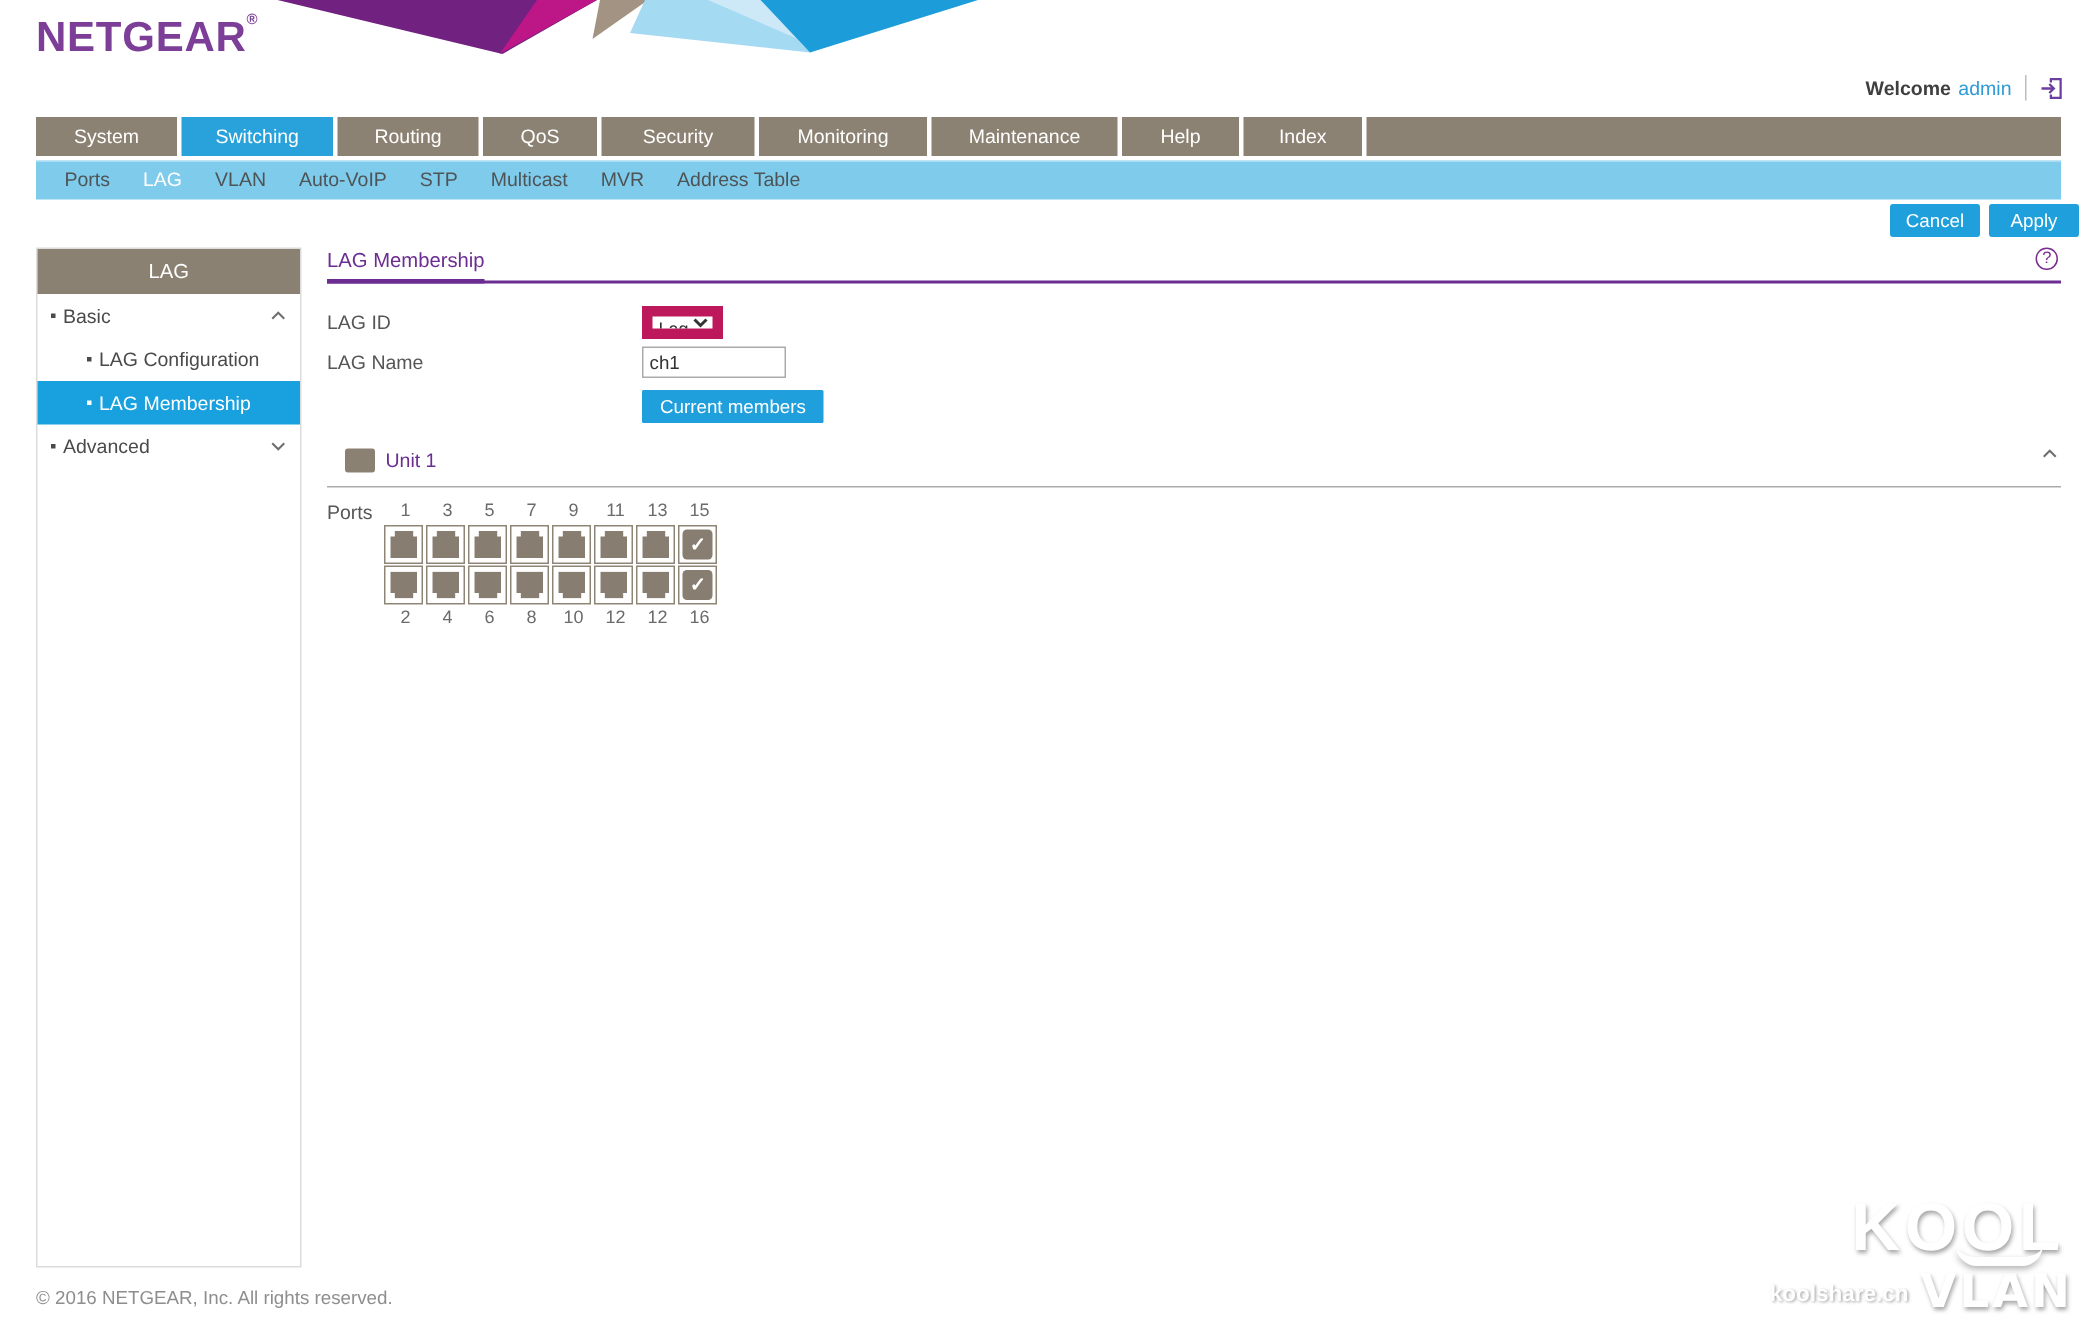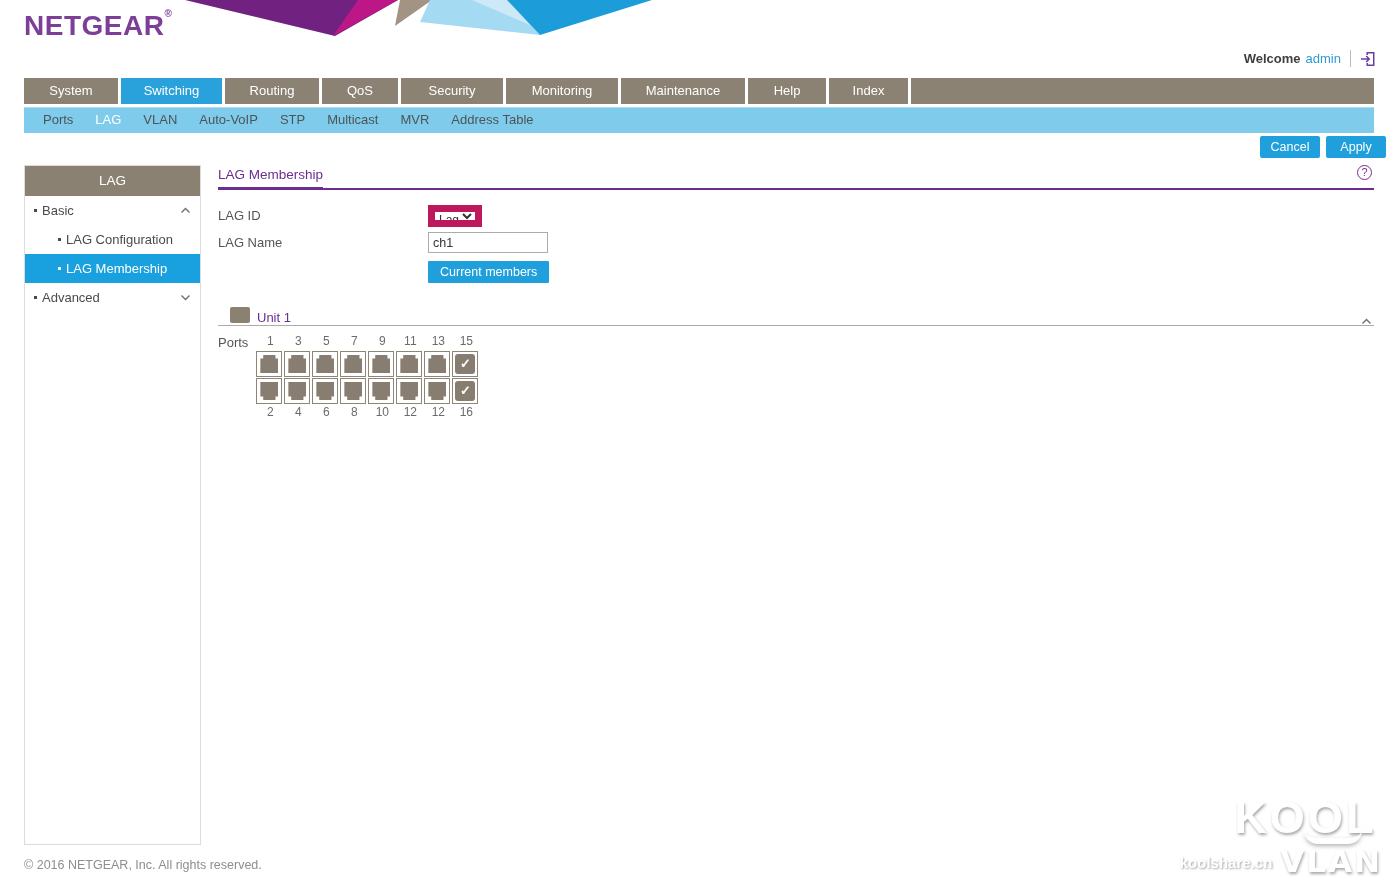--- a/index.html
+++ b/index.html
@@ -53,25 +53,25 @@
   .main { position:absolute; left:218px; top:165px; width:1156px; }
   .heading-row { position:relative; border-bottom:2px solid #6B2D91; }
   .page-heading { display:inline-block; color:#6B2D91; font-size:13.5px; padding-bottom:5px; border-bottom:3px solid #6B2D91; margin-bottom:-2px; }
   .help-icon { position:absolute; right:2px; top:0; width:15px; height:15px; border:1px solid #7B2C8F; border-radius:50%;
                color:#7B2C8F; font-size:11px; line-height:13px; text-align:center; cursor:pointer; }
 
   .form { margin-top:12px; }
   .form-row { display:flex; align-items:center; min-height:27px; }
   .form-label { width:210px; font-size:13px; color:#565656; }
   .lag-select { width:54px; height:22px; font-size:12px; color:#333; border:7px solid #be185d; background:#fff; font-family:"Liberation Sans",sans-serif; }
-  .lag-name-input { width:120px; height:21px; border:1px solid #ABABAB; font-size:12.5px; padding:0 4px; color:#333; font-family:"Liberation Sans",sans-serif; }
+  .lag-name-input { width:96px; height:21px; border:1px solid #ABABAB; font-size:12.5px; padding:0 4px; color:#333; font-family:"Liberation Sans",sans-serif; }
   .current-members-btn { height:22px; padding:0 12px; background:#1F9FDB; border:none; border-radius:1px; color:#fff;
                          font-size:12.5px; font-family:"Liberation Sans",sans-serif; cursor:pointer; margin-top:4px; }
 
-  .unit-header { margin-top:17px; height:26px; display:flex; align-items:flex-end; border-bottom:1px solid #ABABAB;padding-left:12px; }
+  .unit-header { margin-top:17px; height:26px; display:flex; align-items:flex-start; border-bottom:1px solid #ABABAB;padding-left:12px; }
   .unit-icon { width:20px; height:16px; background:#8B8172; border-radius:2px; margin-right:7px; margin-bottom:2px; }
   .unit-title { color:#6B2D91; font-size:13px; }
   .unit-header .chev { margin-left:auto; margin-right:2px; display:flex; }
 
   .ports-area { margin-top:8px; display:flex; }
   .ports-label { font-size:13px; color:#565656; margin-right:8px; padding-top:1px; }
   .num-row { display:flex; height:17px; }
   .num { width:28px; text-align:center; font-size:12px; color:#6B6B6B; }
   .cell-row { display:flex; }
   .cell { width:26px; height:26px; border:1px solid #8F8577; margin:0 2px 1px 0; background:#fff;

